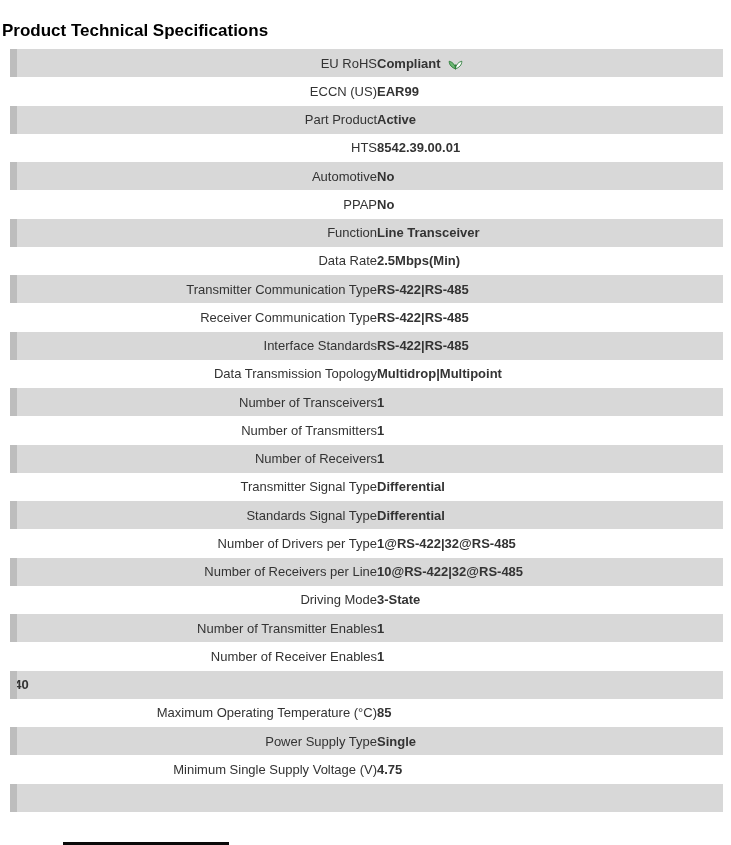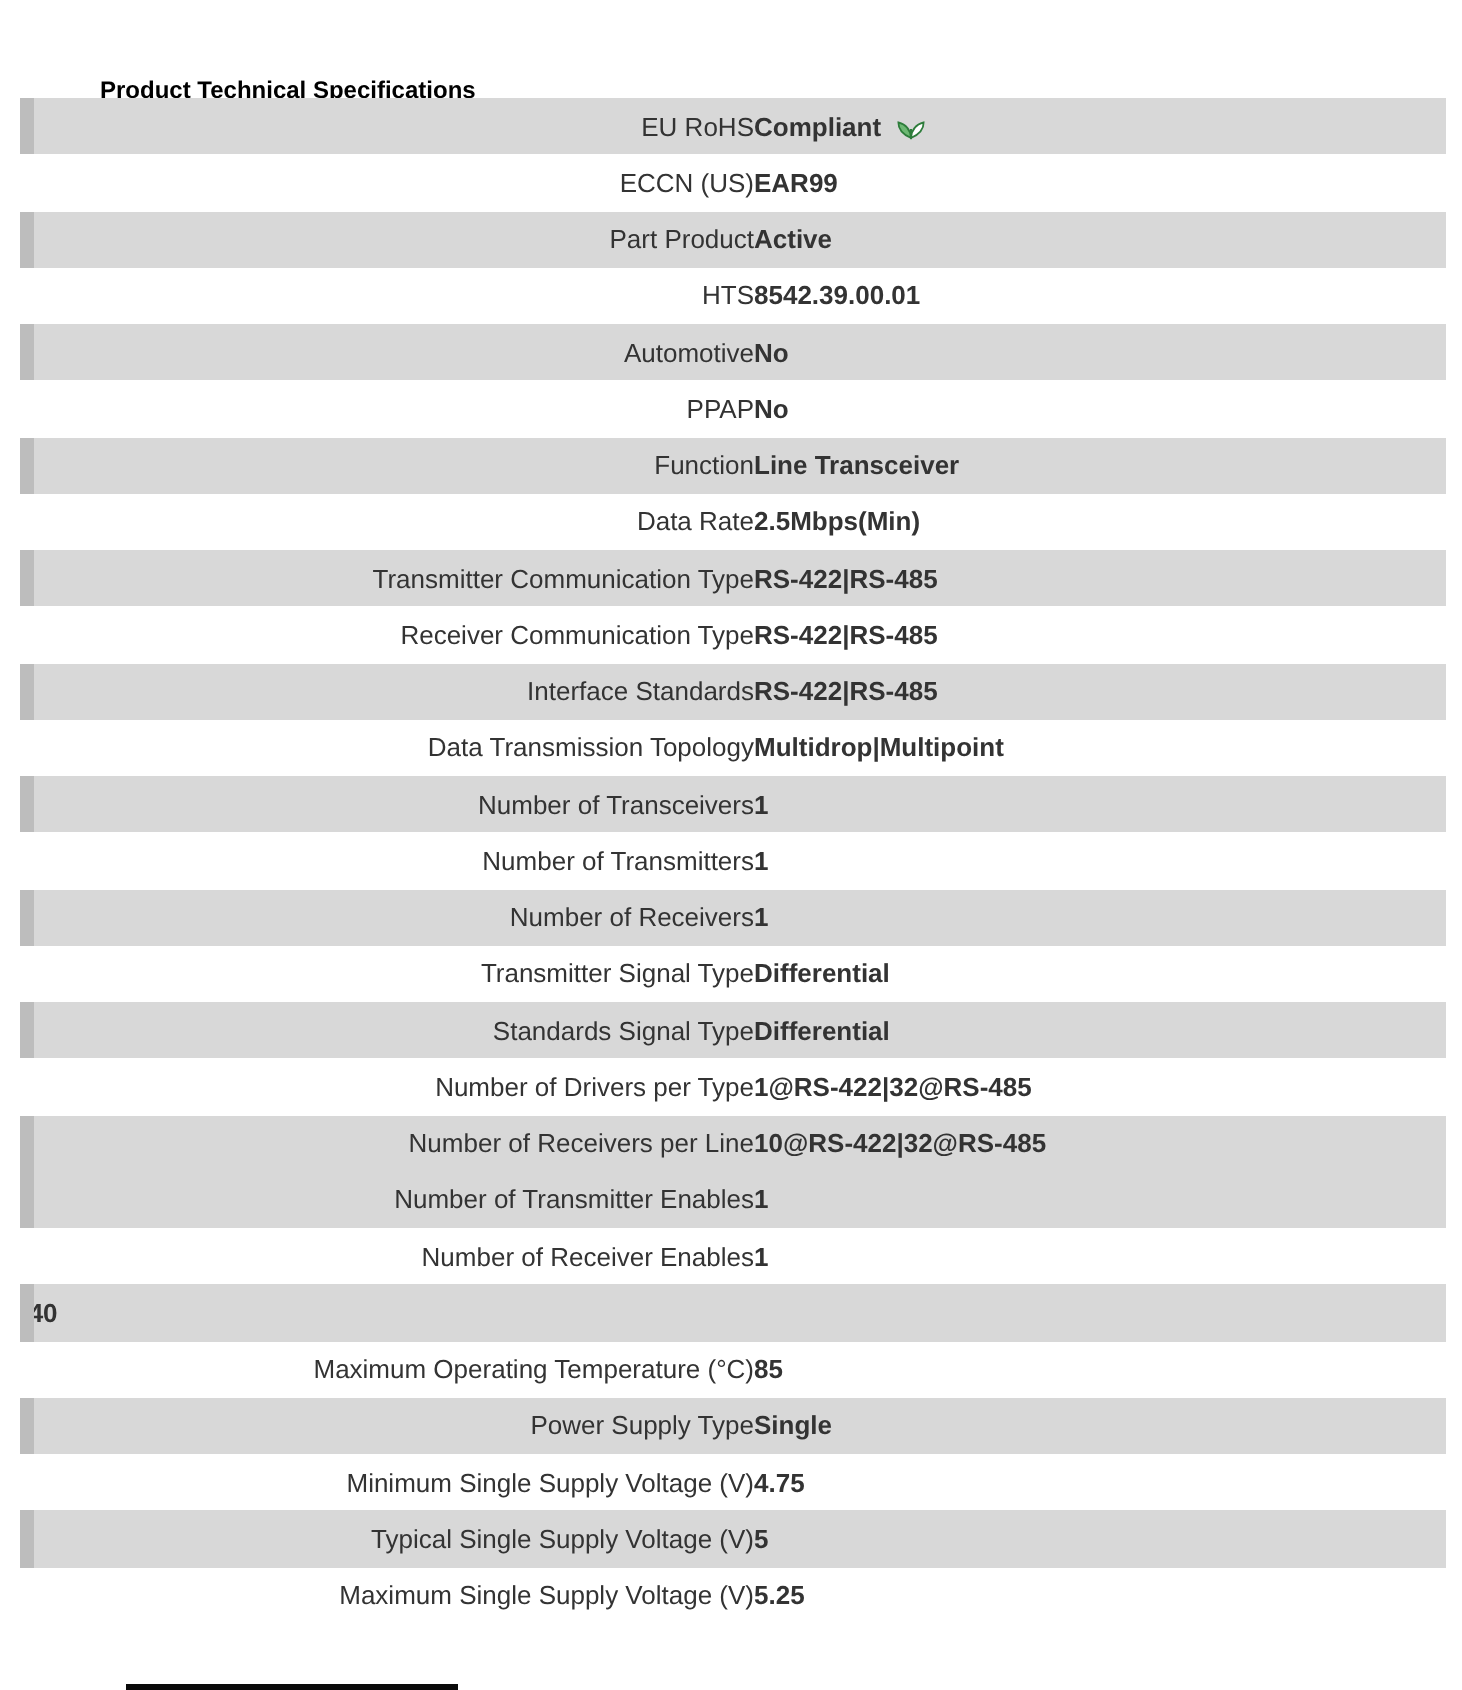--- a/index.html
+++ b/index.html
@@ -10,27 +10,26 @@
   body {
     width: 731px;
     height: 845px;
     position: relative;
     overflow: hidden;
     font-family: "Liberation Sans", sans-serif;
   }
   .page-title {
     position: absolute;
     left: 2px;
-    top: 25px;
-    font-size: 12px;
+    top: 7px;
+    font-size: 17px;
     font-weight: bold;
     color: var(--title_text, #000);
     letter-spacing: 0px;
     line-height: 25px;
-    margin-left: 48px;
   }
   .spec-table {
     position: absolute;
     top: 49px;
     left: 10px;
     width: 713px;
   }
   .spec-row {
     position: relative;
     height: 28.25px;
@@ -219,20 +218,27 @@
 
     </div>
   </div>
     <div class="spec-row alt">
     <div class="cell-label">Number of Receivers per Line</div>
     <div class="cell-value">
       <span>10@RS-422|32@RS-485</span>
 
     </div>
   </div>
+    <div class="spec-row">
+    <div class="cell-label">Driving Mode</div>
+    <div class="cell-value">
+      <span>3-State</span>
+
+    </div>
+  </div>
     <div class="spec-row alt">
     <div class="cell-label">Number of Transmitter Enables</div>
     <div class="cell-value">
       <span>1</span>
 
     </div>
   </div>
     <div class="spec-row">
     <div class="cell-label">Number of Receiver Enables</div>
     <div class="cell-value">
@@ -261,28 +267,20 @@
     </div>
   </div>
     <div class="spec-row">
     <div class="cell-label">Minimum Single Supply Voltage (V)</div>
     <div class="cell-value">
       <span>4.75</span>
 
     </div>
   </div>
     <div class="spec-row alt">
-    <div class="cell-label">Typical Single Supply Voltage (V)</div>
     <div class="cell-value">
       <span>5</span>
 
     </div>
   </div>
-    <div class="spec-row">
-    <div class="cell-label">Maximum Single Supply Voltage (V)</div>
-    <div class="cell-value">
-      <span>5.25</span>
-
-    </div>
-  </div>
   </div>
 
 <div class="partial-bottom-bar"></div>
 
 </body></html>

